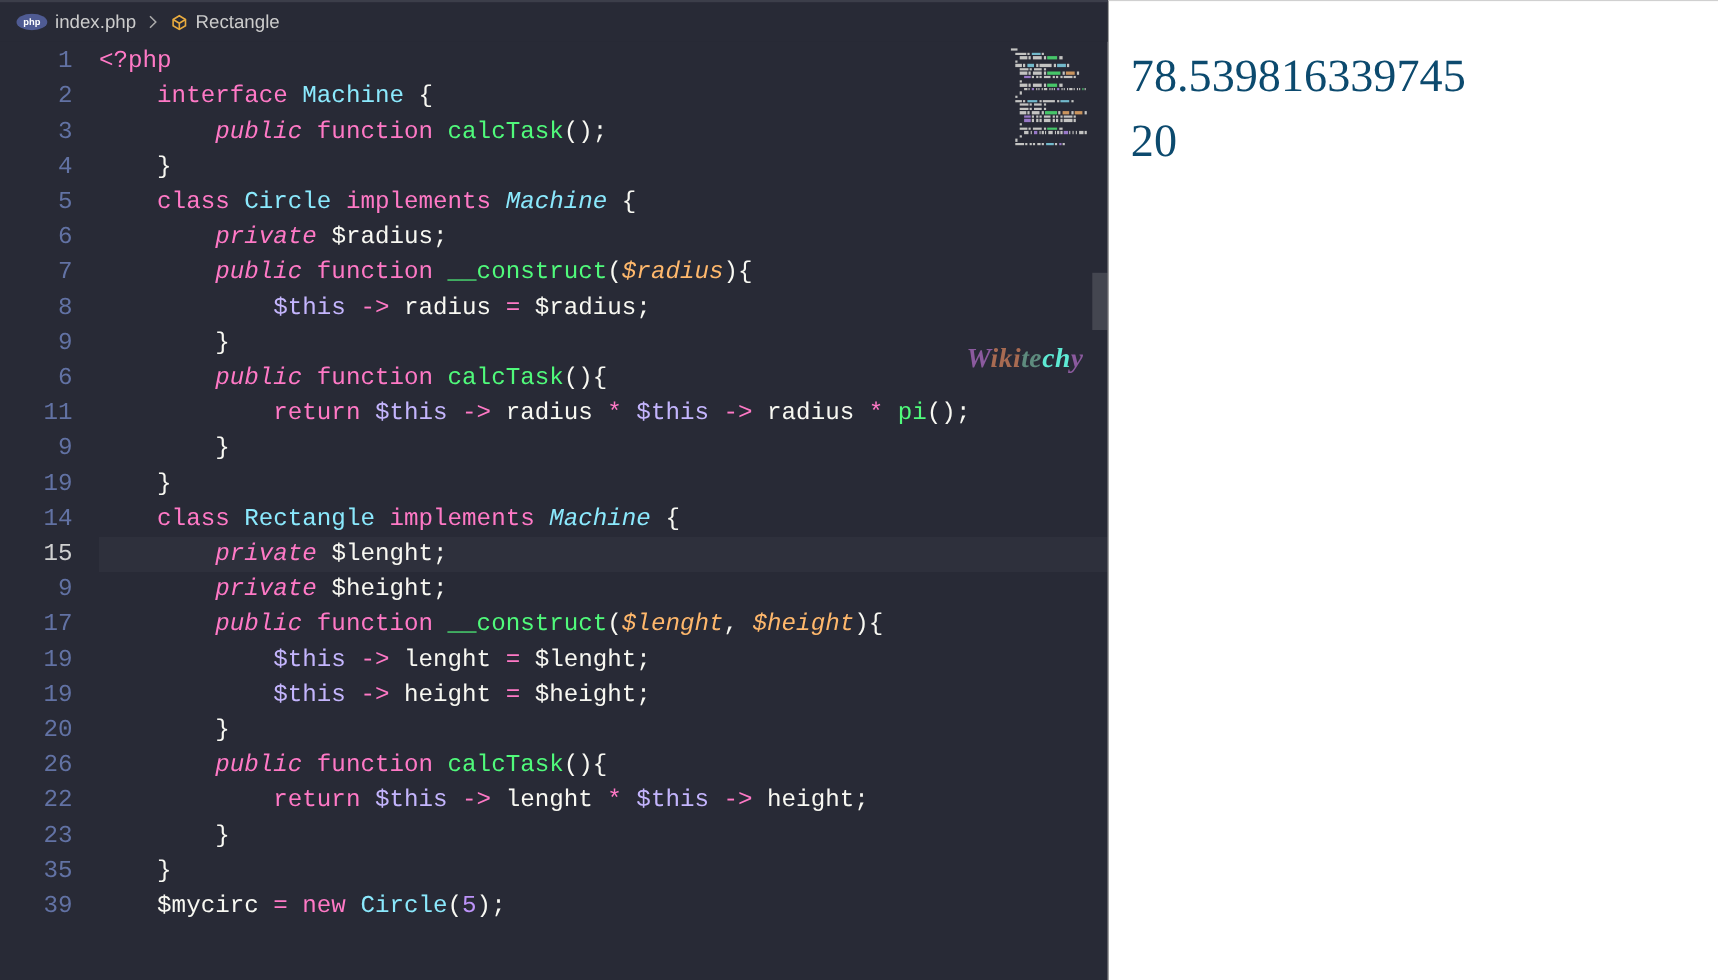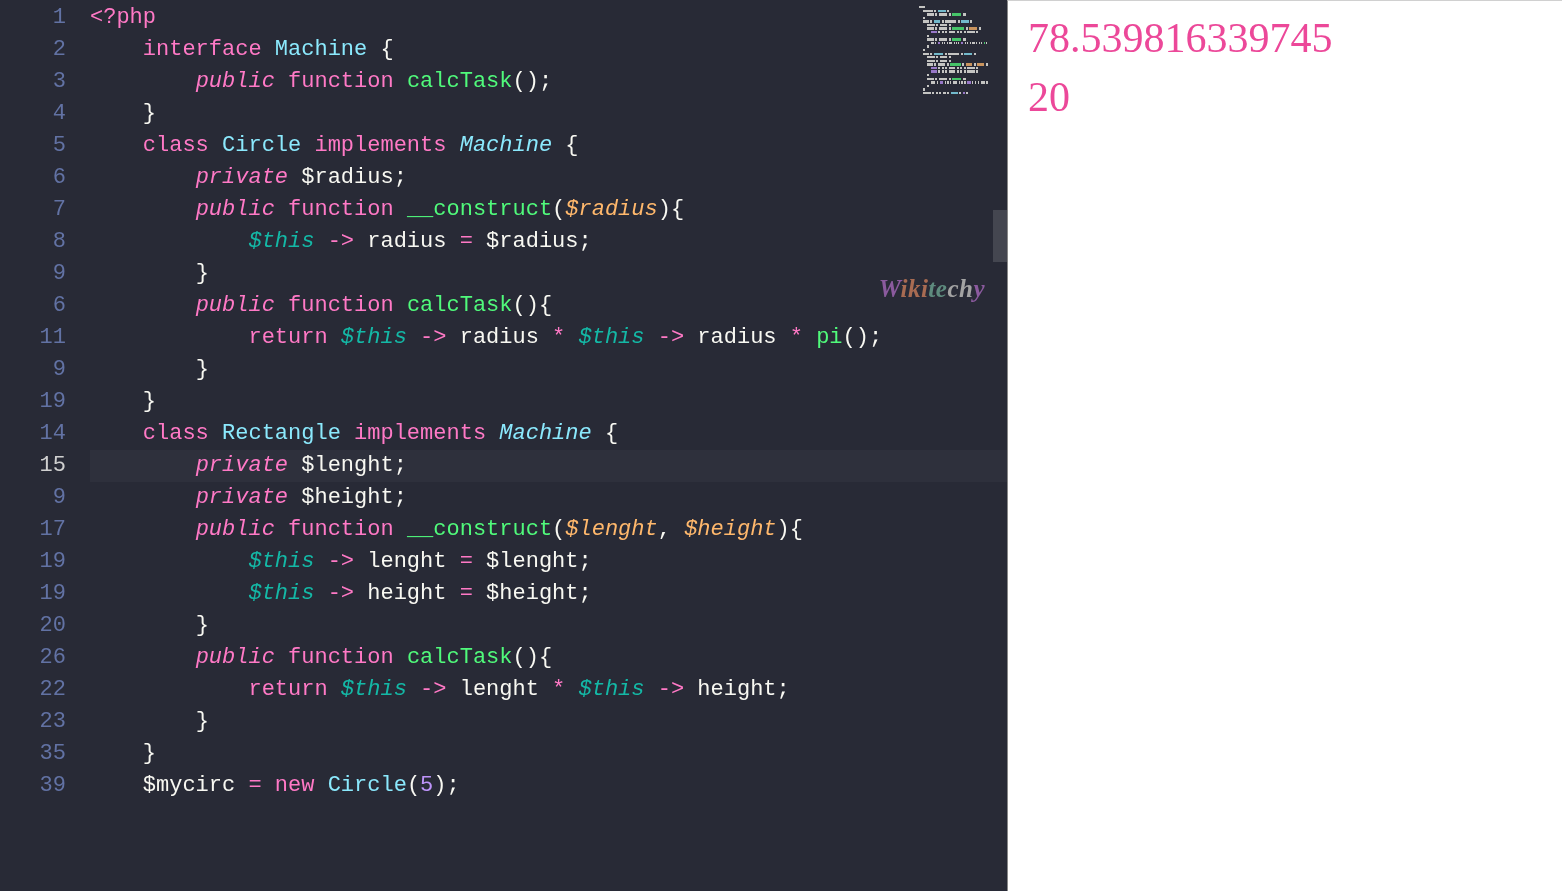--- a/index.html
+++ b/index.html
@@ -73,21 +73,21 @@
 .tok-tag { color: #ff79c6; }
 .tok-keyword { color: #ff79c6; }
 .tok-type { color: #8be9fd; font-style: italic; }
 .tok-class { color: #8be9fd; }
 .tok-func { color: #50fa7b; }
 .tok-var { color: #f8f8f2; }
 .tok-param { color: #ffb86c; font-style: italic; }
 .tok-punct { color: #f8f8f2; }
 .tok-op { color: #ff79c6; }
 .tok-prop { color: #f8f8f2; }
-.tok-this { color: #14b8a6; font-style: italic; }
+.tok-this { color: #c4b5fd; }
 .tok-num { color: #bd93f9; }
 .tok-storage { color: #ff79c6; font-style: italic; }
 .tok-new { color: #ff79c6; }
 
 .minimap {
   position: absolute;
   top: 6px;
   right: 18px;
   width: 70px;
   height: 100px;
@@ -109,21 +109,21 @@
   font-family: Georgia, "Times New Roman", serif;
   font-size: 25px;
   font-style: italic;
   font-weight: bold;
   letter-spacing: 0.5px;
   pointer-events: none;
 }
 .watermark .w1 { color: #8b5a9e; }
 .watermark .w2 { color: #a86b52; }
 .watermark .w3 { color: #5e8b7e; }
-.watermark .w4 { color: #a3a3a3; }
+.watermark .w4 { color: #5eead4; }
 .watermark .w5 { color: #8b5a9e; }
 
 .scroll-track {
   position: absolute;
   right: 0;
   top: 0;
   width: 14px;
   height: 100%;
   background: transparent;
 }
@@ -134,33 +134,54 @@
   width: 14px;
   height: 52px;
   background: rgba(200,200,200,0.18);
   border-radius: 0;
 }
 .output-panel {
   flex: 1;
   background: #ffffff;
   border-top: 1px solid #d0d0d0;
   border-left: 1px solid #888;
-  color: #ec4899;
+  color: #0c4a6e;
   font-family: "Times New Roman", Times, serif;
   font-size: 42px;
-  padding: 8px 20px;
+  padding: 40px 20px;
   line-height: 1.4;
   word-break: break-all;
 }
 </style>
 </head>
 <body>
 
 <div class="editor-panel">
 
+  <div class="breadcrumb-bar">
+    <span class="breadcrumb-icon">
+      <svg width="30" height="16" viewBox="0 0 30 16">
+        <ellipse cx="15" cy="8" rx="14" ry="7.5" fill="#4f5b93"></ellipse>
+        <text x="15" y="11" text-anchor="middle" font-size="8.5" font-weight="bold" fill="#fff" font-family="Arial">php</text>
+      </svg>
+    </span>
+    <span>index.php</span>
+    <span class="breadcrumb-sep">
+      <svg width="14" height="14" viewBox="0 0 16 16">
+          <path d="M5 2 L11 8 L5 14" stroke="#aaa" stroke-width="1.6" fill="none"></path>
+        </svg>
+    </span>
+    <span class="breadcrumb-icon">
+      <svg width="18" height="18" viewBox="0 0 16 16">
+        <path d="M3 6 L8 3 L13 6 L13 11 L8 14 L3 11 Z" stroke="#e8ab3f" stroke-width="1.3" fill="none"></path>
+        <path d="M3 6 L8 9 L13 6 M8 9 L8 14" stroke="#e8ab3f" stroke-width="1.3" fill="none"></path>
+      </svg>
+    </span>
+    <span>Rectangle</span>
+  </div>
 
   <div class="editor-body">
     <div class="gutter" id="gutter">
         <div>1</div>
         <div>2</div>
         <div>3</div>
         <div>4</div>
         <div>5</div>
         <div>6</div>
         <div>7</div>

